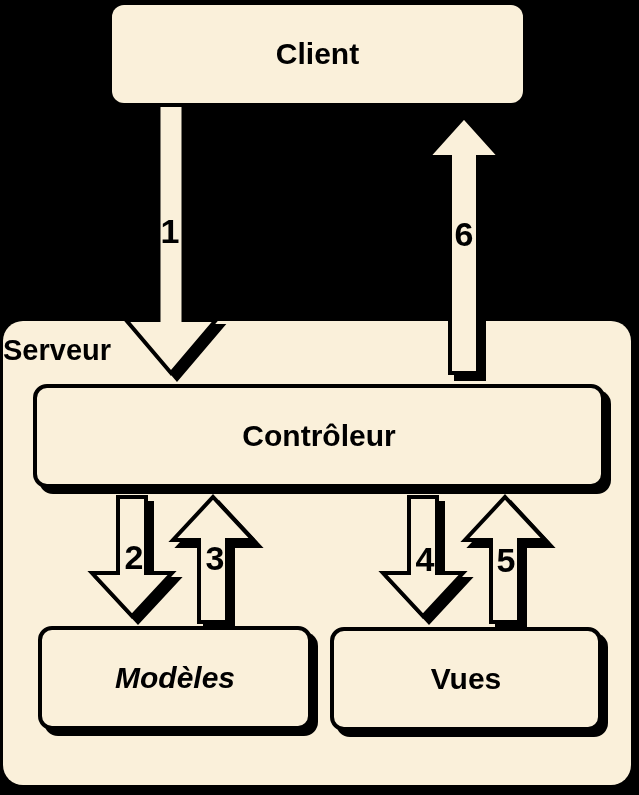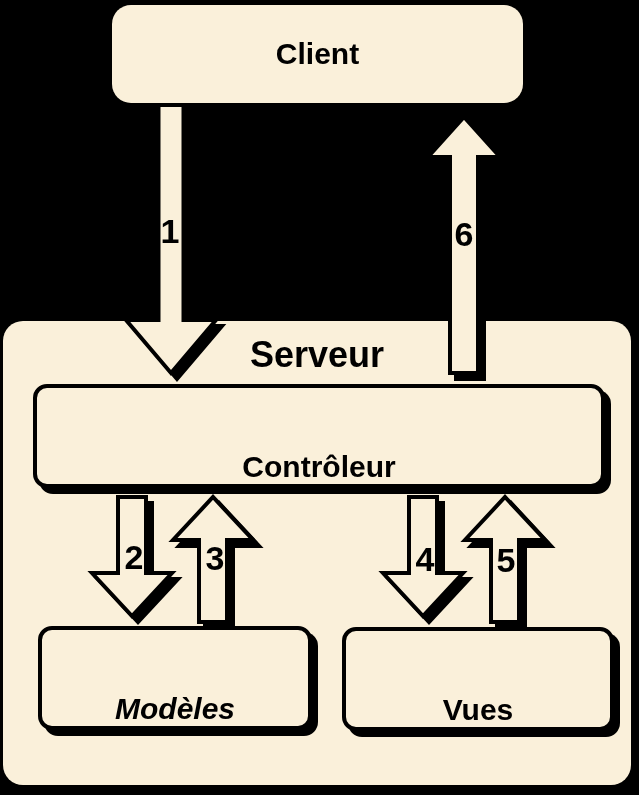--- a/index.html
+++ b/index.html
@@ -6,32 +6,31 @@
   .canvas {
     position:relative; width:639px; height:795px;
     background:var(--bg,#000000); overflow:hidden;
     font-family:"Liberation Sans", sans-serif;
   }
   .node {
     position:absolute; background:var(--cream,#FAF0DA); color:#000;
     display:flex; align-items:center; justify-content:center;
     font-weight:bold; font-size:30px;
   }
-  .client  { left:112px; top:5px;   width:411px; height:98px; border-radius:19px; }
+  .client  { left:112px; top:5px;   width:411px; height:98px; border-radius:12px; }
   .serveur { left:3px;   top:321px; width:628px; height:464px; border-radius:20px;
              display:block; }
-  .serveur-label { margin-top:13px; text-align:center; font-size:36px; font-weight:bold; color:#000; }
+  .serveur-label { margin-top:13px; font-size:29px; font-weight:bold; color:#000; }
   .inner {
     border:4px solid #000; border-radius:14px; box-sizing:border-box;
     box-shadow:6px 6px 0 #000;
-    align-items:flex-end;
   }
   .controleur { left:33px;  top:384px; width:572px; height:104px; }
   .modeles    { left:38px;  top:626px; width:274px; height:104px;font-style:italic; }
-  .vues       { left:342px; top:627px; width:272px; height:104px; }
+  .vues       { left:330px; top:627px; width:272px; height:104px; }
   svg.arrows { position:absolute; left:0; top:0; width:639px; height:795px; }
   .ar-shadow { fill:#000; stroke:#000; stroke-width:4; }
   .ar-main   { fill:var(--cream,#FAF0DA); stroke:#000; stroke-width:4; stroke-linejoin:miter; }
   .arrow-num {
     position:absolute; transform:translate(-50%,-50%);
     font-size:34px; font-weight:bold; color:#000; line-height:1;
   }
 </style>
 </head>
 <body>

